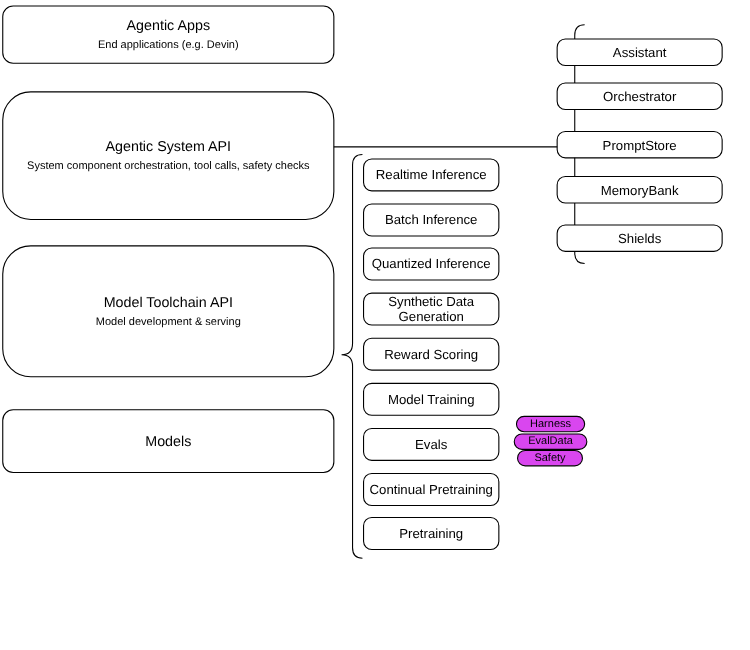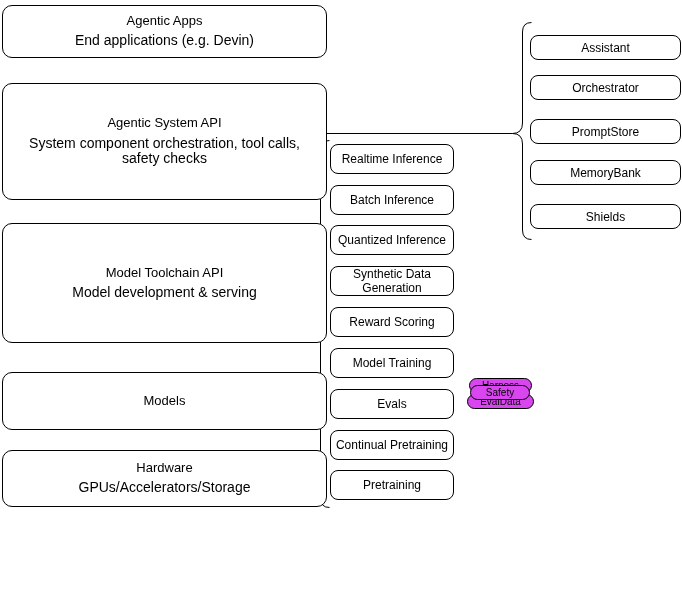--- a/index.html
+++ b/index.html
@@ -6,32 +6,32 @@
   html,body { background:#ffffff; font-family:"Liberation Sans", sans-serif; color:#000; }
   .canvas { position:relative; width:682px; height:591px; background:#ffffff; overflow:hidden; }
   .connectors { position:absolute; left:0; top:0; width:682px; height:591px; }
   .connectors path { fill:none; stroke:#000000; stroke-width:1; }
 
   .node {
     position:absolute; border:1px solid #000; background:#fff;
     display:flex; flex-direction:column; align-items:center; justify-content:center;
     text-align:center;
   }
-  .stack { left:2px; width:325px; border-radius:10px; gap:5px; padding:12px 10px; }
-  .stack.big { border-radius:10px; }
+  .stack { left:2px; width:302px; border-radius:10px; gap:5px; padding:12px 10px; }
+  .stack.big { border-radius:26px; }
   .title { font-size:13px; line-height:1.1; }
-  .subtitle { font-size:14px; line-height:1.1; }
+  .subtitle { font-size:10px; line-height:1.1; }
 
   .item {
     position:absolute; left:330px; width:124px; height:30px;
     border:1px solid #000; border-radius:8px; background:#fff;
     display:flex; align-items:center; justify-content:center;
     font-size:12px; text-align:center;
   }
-  .sys { left:530px; width:151px; height:25px; }
+  .sys { left:506px; width:151px; height:25px; }
 
   .pill {
     position:absolute; height:15px; border:1px solid #000; border-radius:8px;
     background:#d946ef; z-index:2;
     display:flex; align-items:center; justify-content:center;
     font-size:10px; text-align:right;
   }
 </style>
 </head>
 <body>
@@ -56,39 +56,35 @@
 
   <div class="node stack big" style="top:223px;height:120px">
     <div class="title">Model Toolchain API</div>
     <div class="subtitle">Model development &amp; serving</div>
   </div>
 
   <div class="node stack" style="top:372px;height:58px">
     <div class="title">Models</div>
   </div>
 
-  <div class="node stack" style="top:450px;height:57px">
-    <div class="title">Hardware</div>
-    <div class="subtitle">GPUs/Accelerators/Storage</div>
-  </div>
 
 
   <div class="item" style="top:144px">Realtime Inference</div>
   <div class="item" style="top:185px">Batch Inference</div>
   <div class="item" style="top:225px">Quantized Inference</div>
   <div class="item" style="top:266px">Synthetic Data Generation</div>
   <div class="item" style="top:307px">Reward Scoring</div>
   <div class="item" style="top:348px">Model Training</div>
   <div class="item" style="top:389px">Evals</div>
   <div class="item" style="top:430px">Continual Pretraining</div>
   <div class="item" style="top:470px">Pretraining</div>
 
   <div class="pill" style="left:469px;top:378px;width:63px">Harness</div>
   <div class="pill" style="left:467px;top:394px;width:67px">EvalData</div>
-  <div class="pill" style="left:470px;top:385px;width:60px">Safety</div>
+  <div class="pill" style="left:470px;top:409px;width:60px">Safety</div>
 
   <div class="item sys" style="top:35px">Assistant</div>
   <div class="item sys" style="top:75px">Orchestrator</div>
   <div class="item sys" style="top:160px">MemoryBank</div>
   <div class="item sys" style="top:119px">PromptStore</div>
   <div class="item sys" style="top:204px">Shields</div>
 
 </div>
 
 </body></html>

